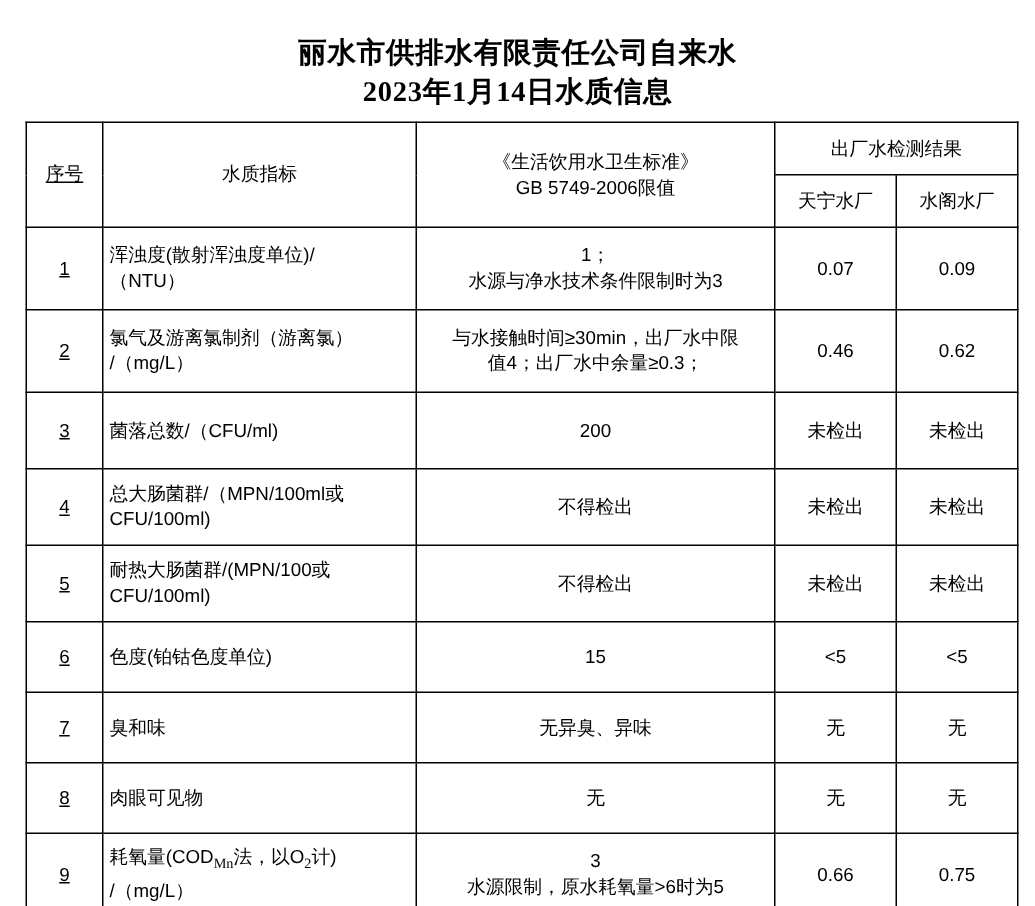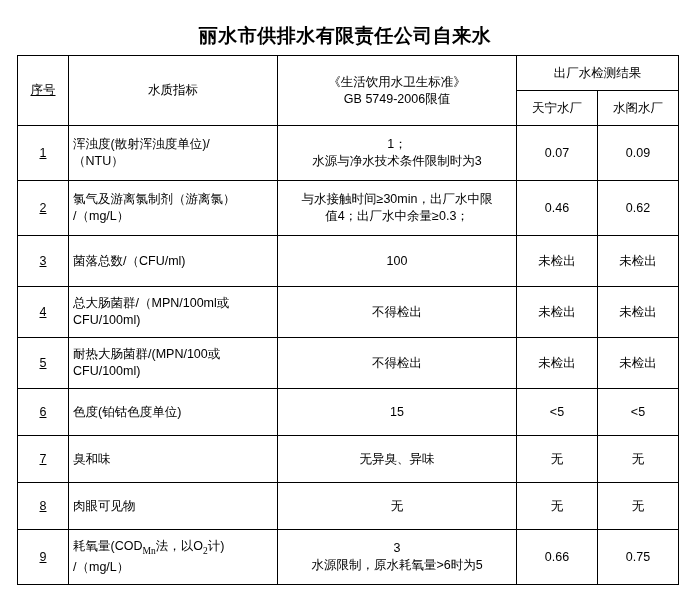--- a/index.html
+++ b/index.html
@@ -67,20 +67,21 @@
   .ind-text { display: block; }
   .sub { font-size: 9.5px; vertical-align: sub; font-family: Liberation Serif, serif; }
 </style>
 </head>
 <body>
 
 <div class="page">
 
   <div class="title-block">
     <div class="title-line">丽水市供排水有限责任公司自来水</div>
+    <div class="title-line">2023年1月14日水质信息</div>
   </div>
 
   <table class="wq">
     <thead>
       <tr>
         <td class="c-seq hdr-center" rowspan="2">序号</td>
         <td class="c-ind hdr-center" rowspan="2">水质指标</td>
         <td class="c-std hdr-center" rowspan="2">
           <span class="std-multi">《生活饮用水卫生标准》</span>
           <span class="std-multi">GB  5749-2006限值</span>
@@ -121,21 +122,21 @@
         <td class="c-v1">0.46</td>
         <td class="c-v2">0.62</td>
       </tr>
 
       <tr class="row-mid">
         <td class="c-seq">3</td>
         <td class="c-ind">
           <span class="ind-text">菌落总数/（CFU/ml)</span>
         </td>
         <td class="c-std">
-          <span class="std-multi">100</span>
+          <span class="std-multi">200</span>
         </td>
         <td class="c-v1">未检出</td>
         <td class="c-v2">未检出</td>
       </tr>
 
       <tr class="row-mid">
         <td class="c-seq">4</td>
         <td class="c-ind">
           <span class="ind-text">总大肠菌群/（MPN/100ml或</span>
           <span class="ind-text">CFU/100ml)</span>

